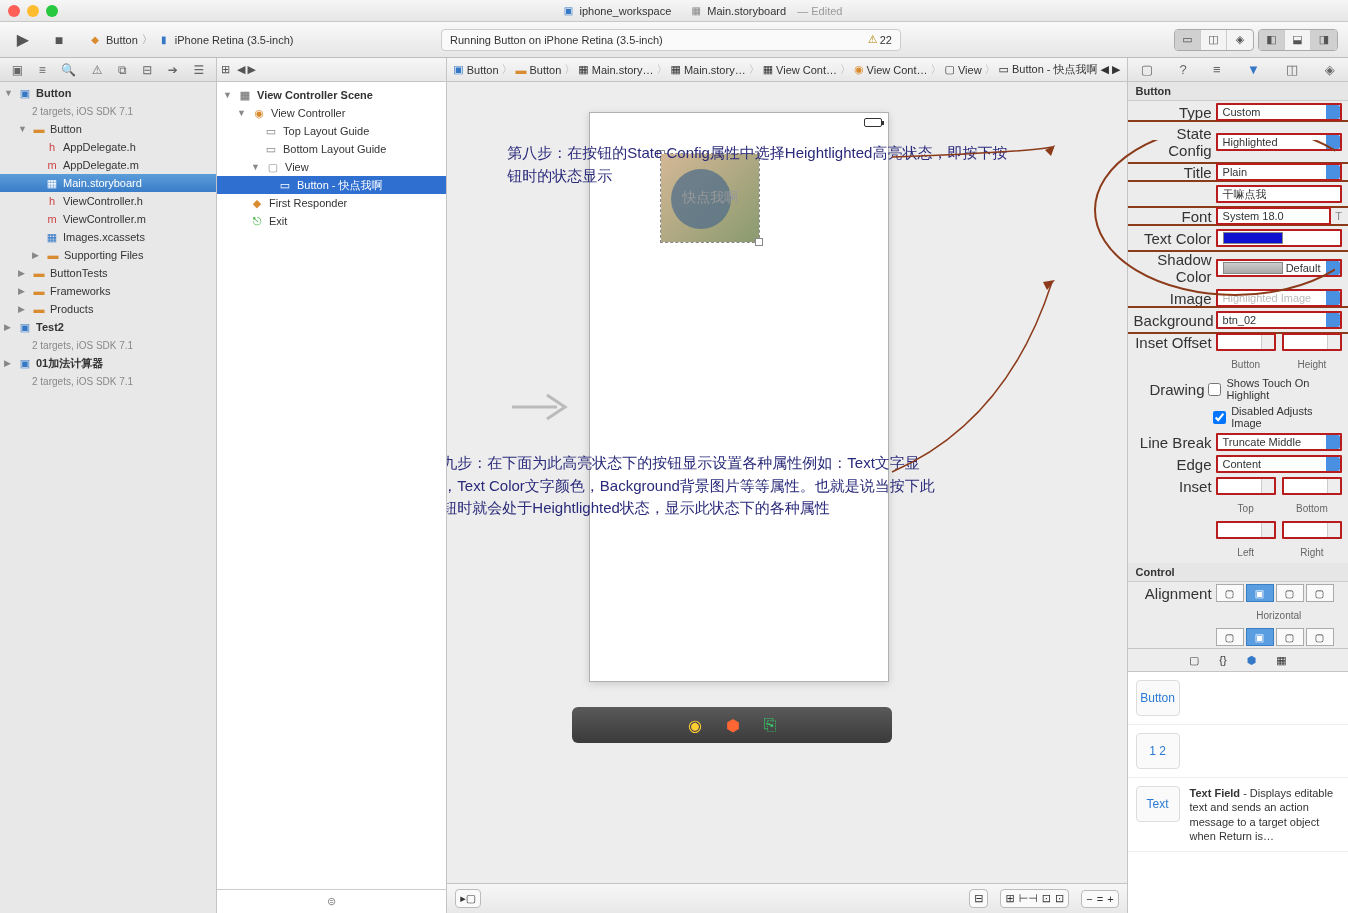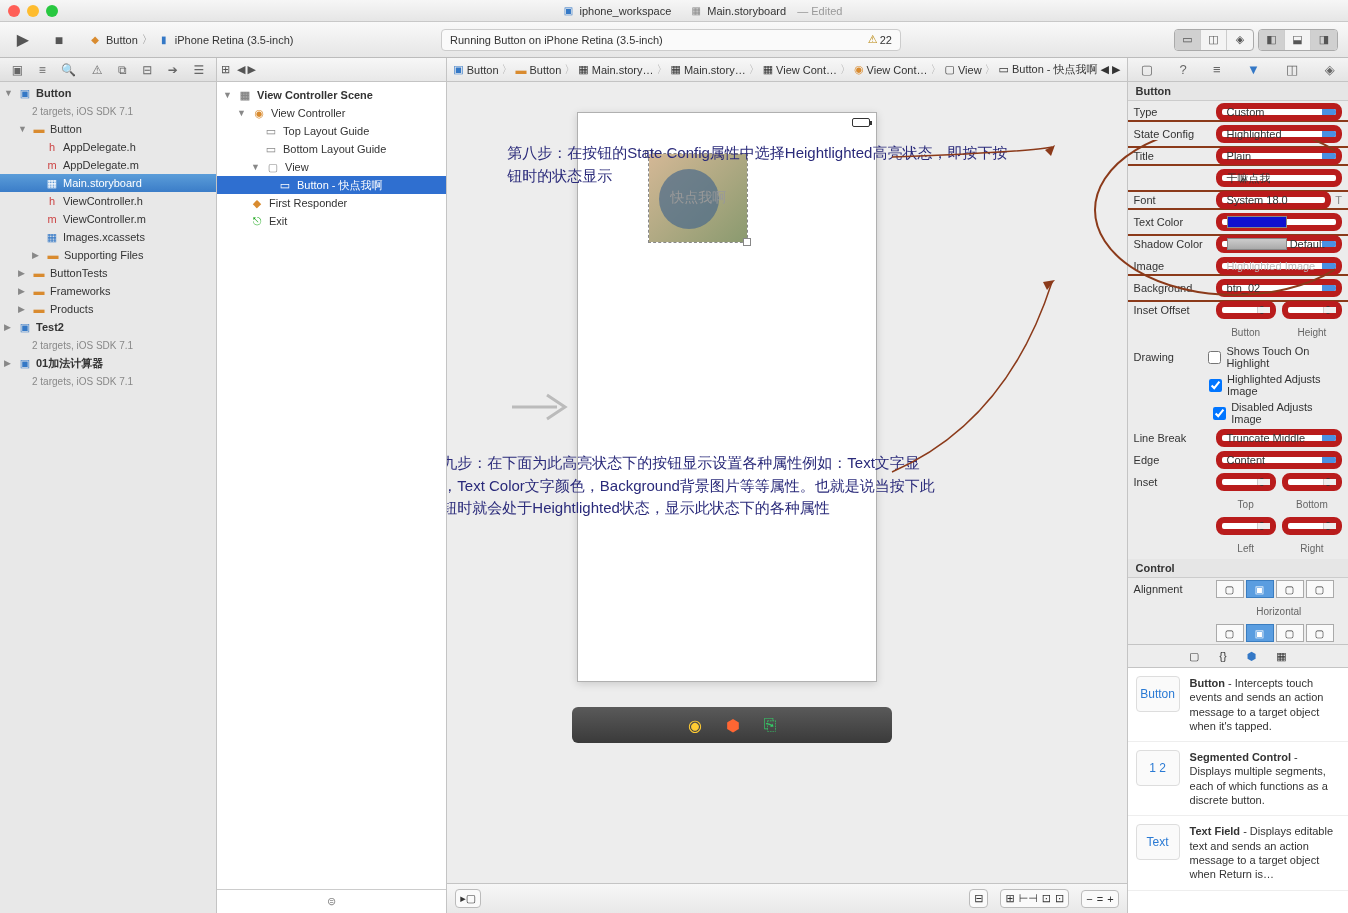--- a/index.html
+++ b/index.html
@@ -39,21 +39,21 @@
 .jump span{color:#555}
 .jsep{color:#aaa}
 .otree{flex:1;padding:4px 0}
 .orow{display:flex;align-items:center;height:18px;gap:4px}
 .orow.hd{font-weight:600;background:#fff}
 .orow.sel{background:#2f6fd0;color:#fff}
 .orow.sel *{color:#fff}
 .canvas{flex:1;background:#f0f0f0;position:relative;display:flex;flex-direction:column}
 .cjump{height:24px;background:linear-gradient(#f7f7f7,#e8e8e8);border-bottom:1px solid #c4c4c4;display:flex;align-items:center;padding:0 6px;gap:3px;font-size:10px;overflow:hidden;white-space:nowrap}
 .carea{flex:1;position:relative;background:#ededed;overflow:hidden}
-.phone{position:absolute;left:130px;top:30px;width:300px;height:570px;background:#fff;border:1px solid #b0b0b0;box-shadow:0 2px 8px rgba(0,0,0,.15)}
+.phone{position:absolute;left:142px;top:30px;width:300px;height:570px;background:#fff;border:1px solid #b0b0b0;box-shadow:0 2px 8px rgba(0,0,0,.15)}
 .phone-sb{height:18px;display:flex;justify-content:flex-end;align-items:center;padding:0 6px}
 .batt{width:18px;height:9px;border:1px solid #333;border-radius:2px;position:relative}
 .batt::after{content:"";position:absolute;right:-3px;top:2px;width:2px;height:4px;background:#333}
 .btn-img{position:absolute;left:70px;top:40px;width:100px;height:90px;border:1px dashed #888}
 .btn-img::before,.btn-img::after{content:"";position:absolute;width:6px;height:6px;background:#fff;border:1px solid #888}
 .btn-img::before{left:-4px;top:-4px}.btn-img::after{right:-4px;bottom:-4px}
 .btn-face{width:100%;height:100%;background:linear-gradient(135deg,#d4b896,#8a9a6f);display:flex;align-items:center;justify-content:center;position:relative;overflow:hidden}
 .btn-face::before{content:"";position:absolute;width:60px;height:60px;border-radius:50%;background:#4a6a8a;left:10px;top:15px;opacity:.7}
 .btn-lbl{position:relative;color:#999;font-size:14px}
 .anno{position:absolute;color:#2a2a7a;font-size:15px;line-height:1.5}
@@ -61,22 +61,22 @@
 .anno2{left:-20px;top:370px;width:520px}
 .dock{position:absolute;left:125px;bottom:140px;width:320px;height:36px;background:linear-gradient(#5a5a5a,#3a3a3a);border-radius:6px;display:flex;align-items:center;justify-content:center;gap:24px}
 .dock span{font-size:16px}
 .cbot{height:30px;background:linear-gradient(#f7f7f7,#e8e8e8);border-top:1px solid #c4c4c4;display:flex;align-items:center;padding:0 8px;gap:12px}
 .cbot .grp{display:flex;gap:4px;border:1px solid #bbb;border-radius:4px;padding:2px 4px;background:#fafafa}
 .insp{width:250px;background:#ececec;border-left:1px solid #c4c4c4;display:flex;flex-direction:column;overflow:auto}
 .insp-tabs{height:24px;background:linear-gradient(#f4f4f4,#e4e4e4);border-bottom:1px solid #c4c4c4;display:flex;align-items:center;justify-content:space-around}
 .insp-tabs span{color:#666;font-size:13px}
 .ihdr{background:#e6e6e6;padding:3px 8px;font-weight:600;border-bottom:1px solid #ccc;font-size:11px}
 .irow{display:flex;align-items:center;padding:2px 6px;gap:4px;min-height:22px}
-.ilbl{width:78px;text-align:left;font-size:11px;color:#333}
-.ifld{flex:1;height:18px;background:#fff;border:6px solid #b91c1c;border-radius:8px;display:flex;align-items:center;padding:0 5px;font-size:11px;position:relative}
+.ilbl{width:78px;text-align:right;font-size:15px;color:#333}
+.ifld{flex:1;height:18px;background:#fff;border:2px solid #b91c1c;border-radius:1px;display:flex;align-items:center;padding:0 5px;font-size:11px;position:relative}
 .ifld.drop::after{content:"";position:absolute;right:0;top:0;width:14px;height:100%;background:#4a90e2;border-radius:0 2px 2px 0}
 .ifld.step{justify-content:flex-end}
 .ifld.step::after{content:"";position:absolute;right:0;top:0;width:12px;height:100%;background:#eee;border-left:1px solid #ccc}
 .ifld.ph{color:#bbb}
 .hl{outline:2px solid #8b3a1a;outline-offset:1px}
 .chk{display:flex;align-items:center;gap:5px;font-size:11px}
 .chk input{width:13px;height:13px}
 .color-sw{display:inline-block;width:60px;height:12px;border:1px solid #888}
 .color-blue{background:#1010d0}
 .color-gray{background:linear-gradient(#ccc,#aaa)}
@@ -415,27 +415,20 @@
         <div class="ilbl">Drawing</div>
         <label class="chk">
           <input type="checkbox" style="">
           <span>Shows Touch On Highlight</span>
         </label>
       </div>
     <div class="irow">
         <div class="ilbl"></div>
         <label class="chk">
           <input type="checkbox" checked="" style="">
-          <span>Highlighted Adjusts Image</span>
-        </label>
-      </div>
-    <div class="irow">
-        <div class="ilbl"></div>
-        <label class="chk">
-          <input type="checkbox" checked="" style="">
           <span>Disabled Adjusts Image</span>
         </label>
       </div>
     <div class="irow">
         <div class="ilbl">Line Break</div>
         <div class="ifld drop">Truncate Middle</div>
       </div>
     <div class="irow">
         <div class="ilbl">Edge</div>
         <div class="ifld drop">Content</div>
@@ -495,25 +488,23 @@
 
     <div class="lib-tabs">
         <span>▢</span>
         <span>{}</span>
         <span style="color:#3478c6">⬢</span>
         <span>▦</span>
       </div>
     <div class="lib">
       <div class="librow">
           <div class="libico">Button</div>
-          <div class="libtxt"><b>Button</b><span> - Intercepts touch events and sends an action message to a target object when it's tapped.</span></div>
         </div>
       <div class="librow">
           <div class="libico">1 2</div>
-          <div class="libtxt"><b>Segmented Control</b><span> - Displays multiple segments, each of which functions as a discrete button.</span></div>
         </div>
       <div class="librow">
           <div class="libico">Text</div>
           <div class="libtxt"><b>Text Field</b><span> - Displays editable text and sends an action message to a target object when Return is…</span></div>
         </div>
 
     </div>
   </div>
 </div>
 

